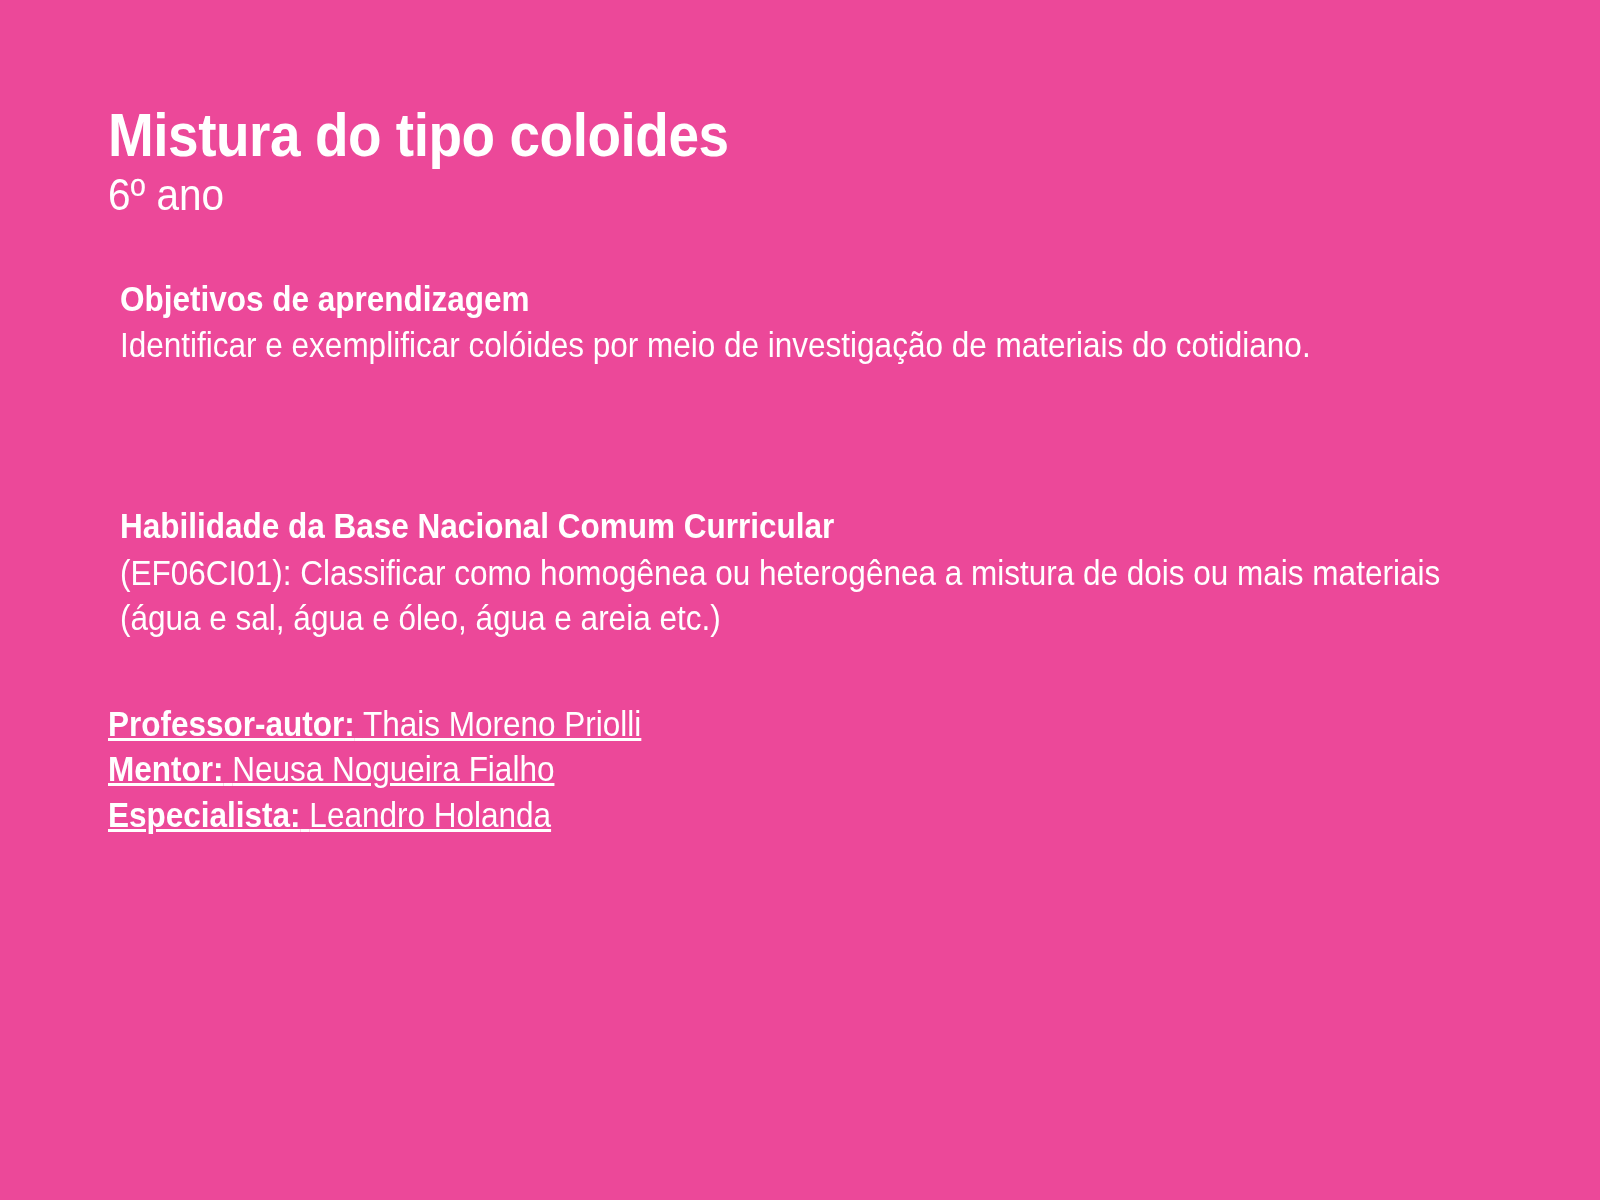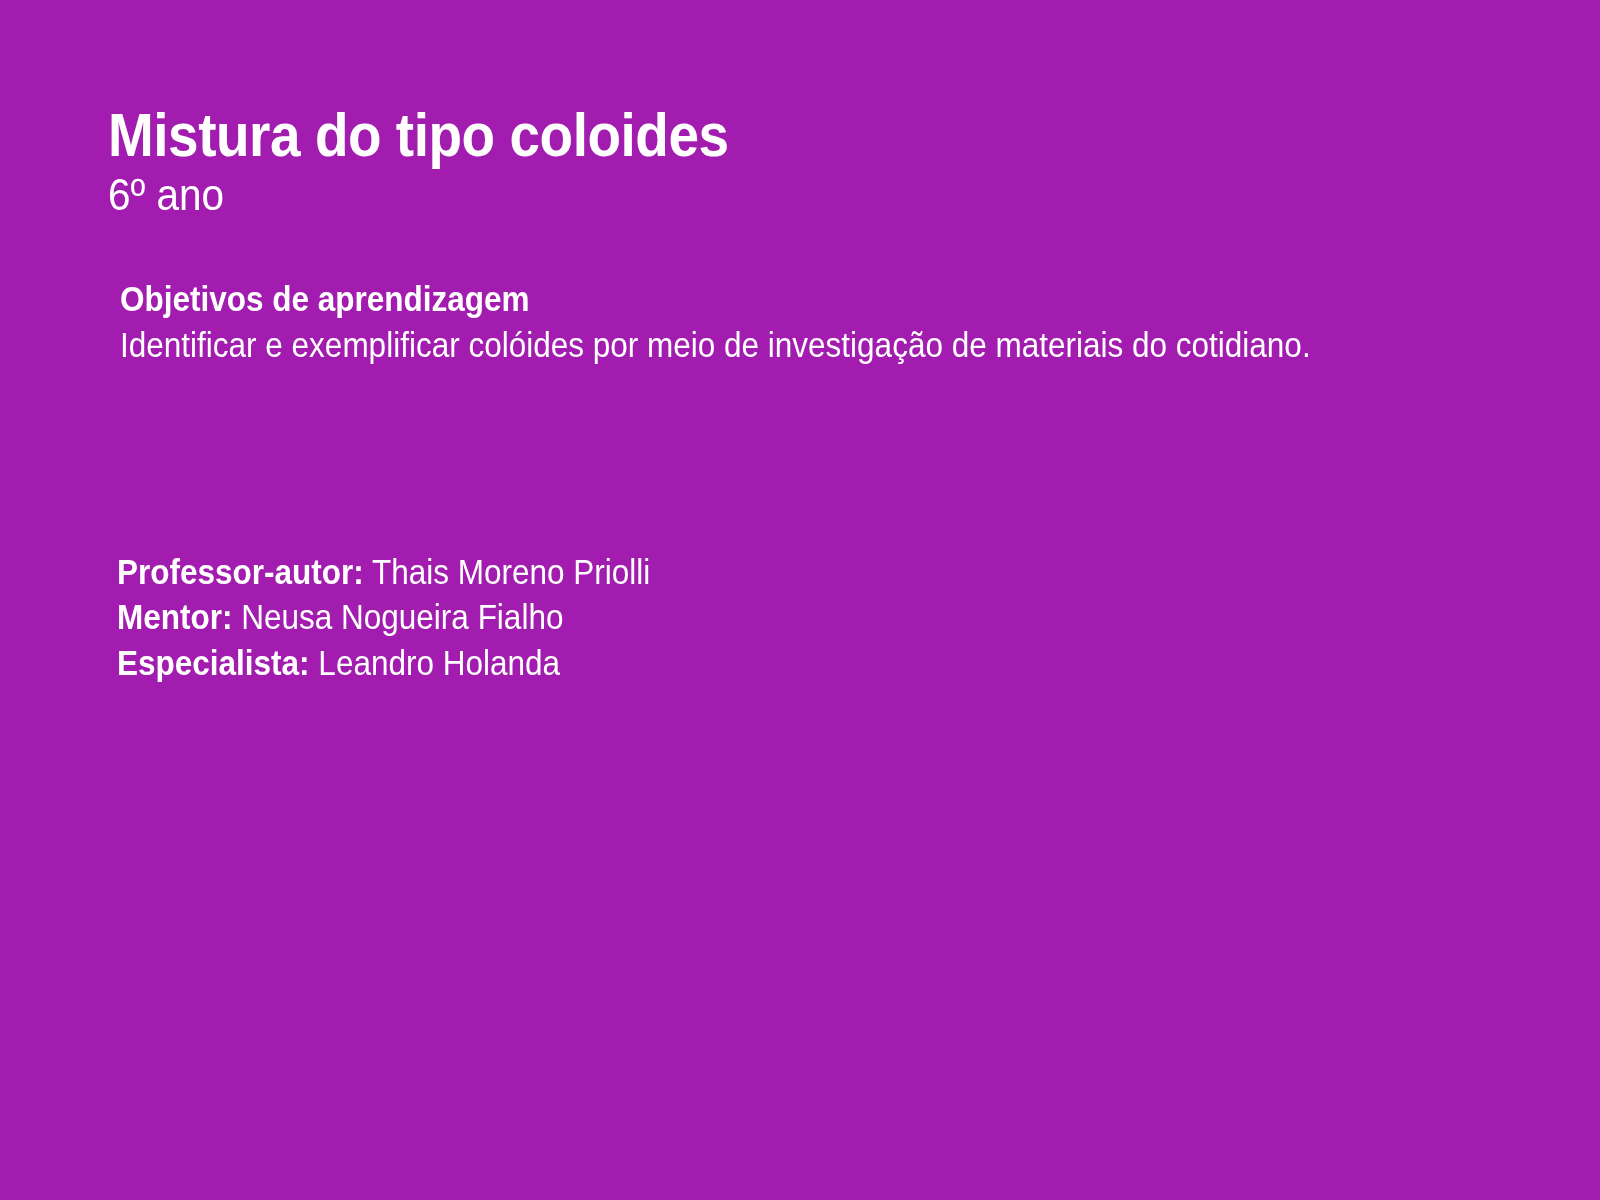--- a/index.html
+++ b/index.html
@@ -76,21 +76,21 @@
     margin: 0;
     width: 1488px;            
     transform: scaleX(0.90);
     transform-origin: left top;
   }
 
   .gap-objectives { height: 112px; }
   .gap-bncc { height: 48px; }
 
   
-  .credits { margin: 9px; }
+  .credits { margin: 0; text-decoration: underline; }
 
   .credit-line {
     font-size: 35px;
     font-weight: 300;
     line-height: 1.30;
     margin: 0;
     transform: scaleX(0.90);
     transform-origin: left top;
     white-space: nowrap;
   }
@@ -99,35 +99,39 @@
     font-weight: 700;
   }
 
   .credit-value {
     font-weight: 300;
   }
 </style>
 </head>
 <body style="background: rgb(27, 154, 138); color: rgb(255, 255, 255);">
 
-<div class="slide" style="background: #a21caf;">
+<div class="slide" style="background: #ec4899;">
   <div class="content">
 
     <div class="title-block">
       <h1 class="lesson-title">Mistura do tipo coloides</h1>
       <p class="lesson-grade">6º ano</p>
     </div>
 
     <div class="section">
       <h2 class="section-heading">Objetivos de aprendizagem</h2>
       <p class="section-body">Identificar e exemplificar colóides por meio de investigação de materiais do cotidiano.</p>
     </div>
 
     <div class="gap-objectives"></div>
 
+    <div class="section">
+      <h2 class="section-heading">Habilidade da Base Nacional Comum Curricular</h2>
+      <p class="section-body">(EF06CI01): Classificar como homogênea ou heterogênea a mistura de dois ou mais materiais (água e sal, água e óleo, água e areia etc.)</p>
+    </div>
 
     <div class="gap-bncc"></div>
 
     <div class="credits">
       <p class="credit-line">
         <span class="credit-label">Professor-autor:</span>
         <span class="credit-value">Thais Moreno Priolli</span>
       </p>
       <p class="credit-line">
         <span class="credit-label">Mentor:</span>

